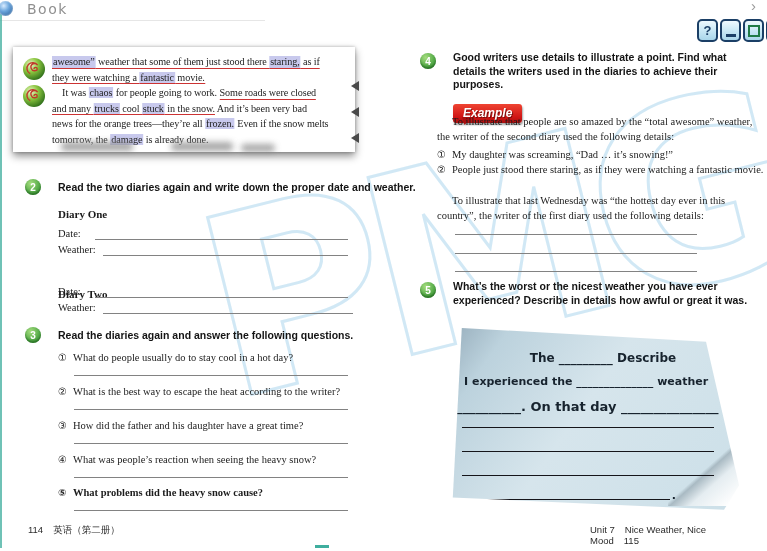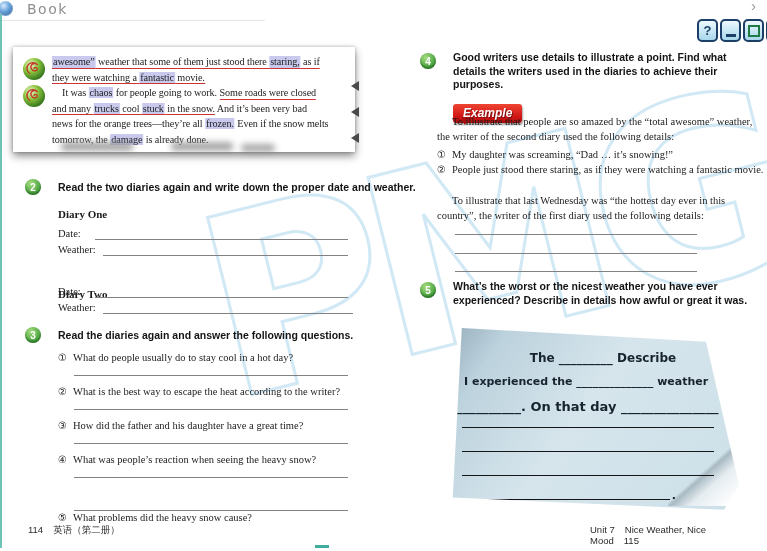--- a/index.html
+++ b/index.html
@@ -181,21 +181,21 @@
   </div>
   <div class="rule-line" style="left:74px;top:409px;width:274px;"></div>
   <div class="q-row" style="left:58px;top:420px;">
     <span class="q-num">③</span><span>How did the father and his daughter have a great time?</span>
   </div>
   <div class="rule-line" style="left:74px;top:443px;width:274px;"></div>
   <div class="q-row" style="left:58px;top:454px;">
     <span class="q-num">④</span><span>What was people’s reaction when seeing the heavy snow?</span>
   </div>
   <div class="rule-line" style="left:74px;top:477px;width:274px;"></div>
-  <div class="q-row" style="left:58px;top:512px;">
+  <div class="q-row" style="left:58px;top:487px;font-weight:bold;">
     <span class="q-num">⑤</span><span>What problems did the heavy snow cause?</span>
   </div>
   <div class="rule-line" style="left:74px;top:510px;width:274px;"></div>
 
   <div class="footer" style="left:28px;">
     <span>114</span><span>英语（第二册）</span>
   </div>
 
   <div class="sec-circle" style="left:420px;top:53px;">4</div>
   <div class="sec-heading" style="left:453px;top:51px;width:308px;">Good writers use details to illustrate a point. Find what details the writers used in the diaries to achieve their purposes.</div>

